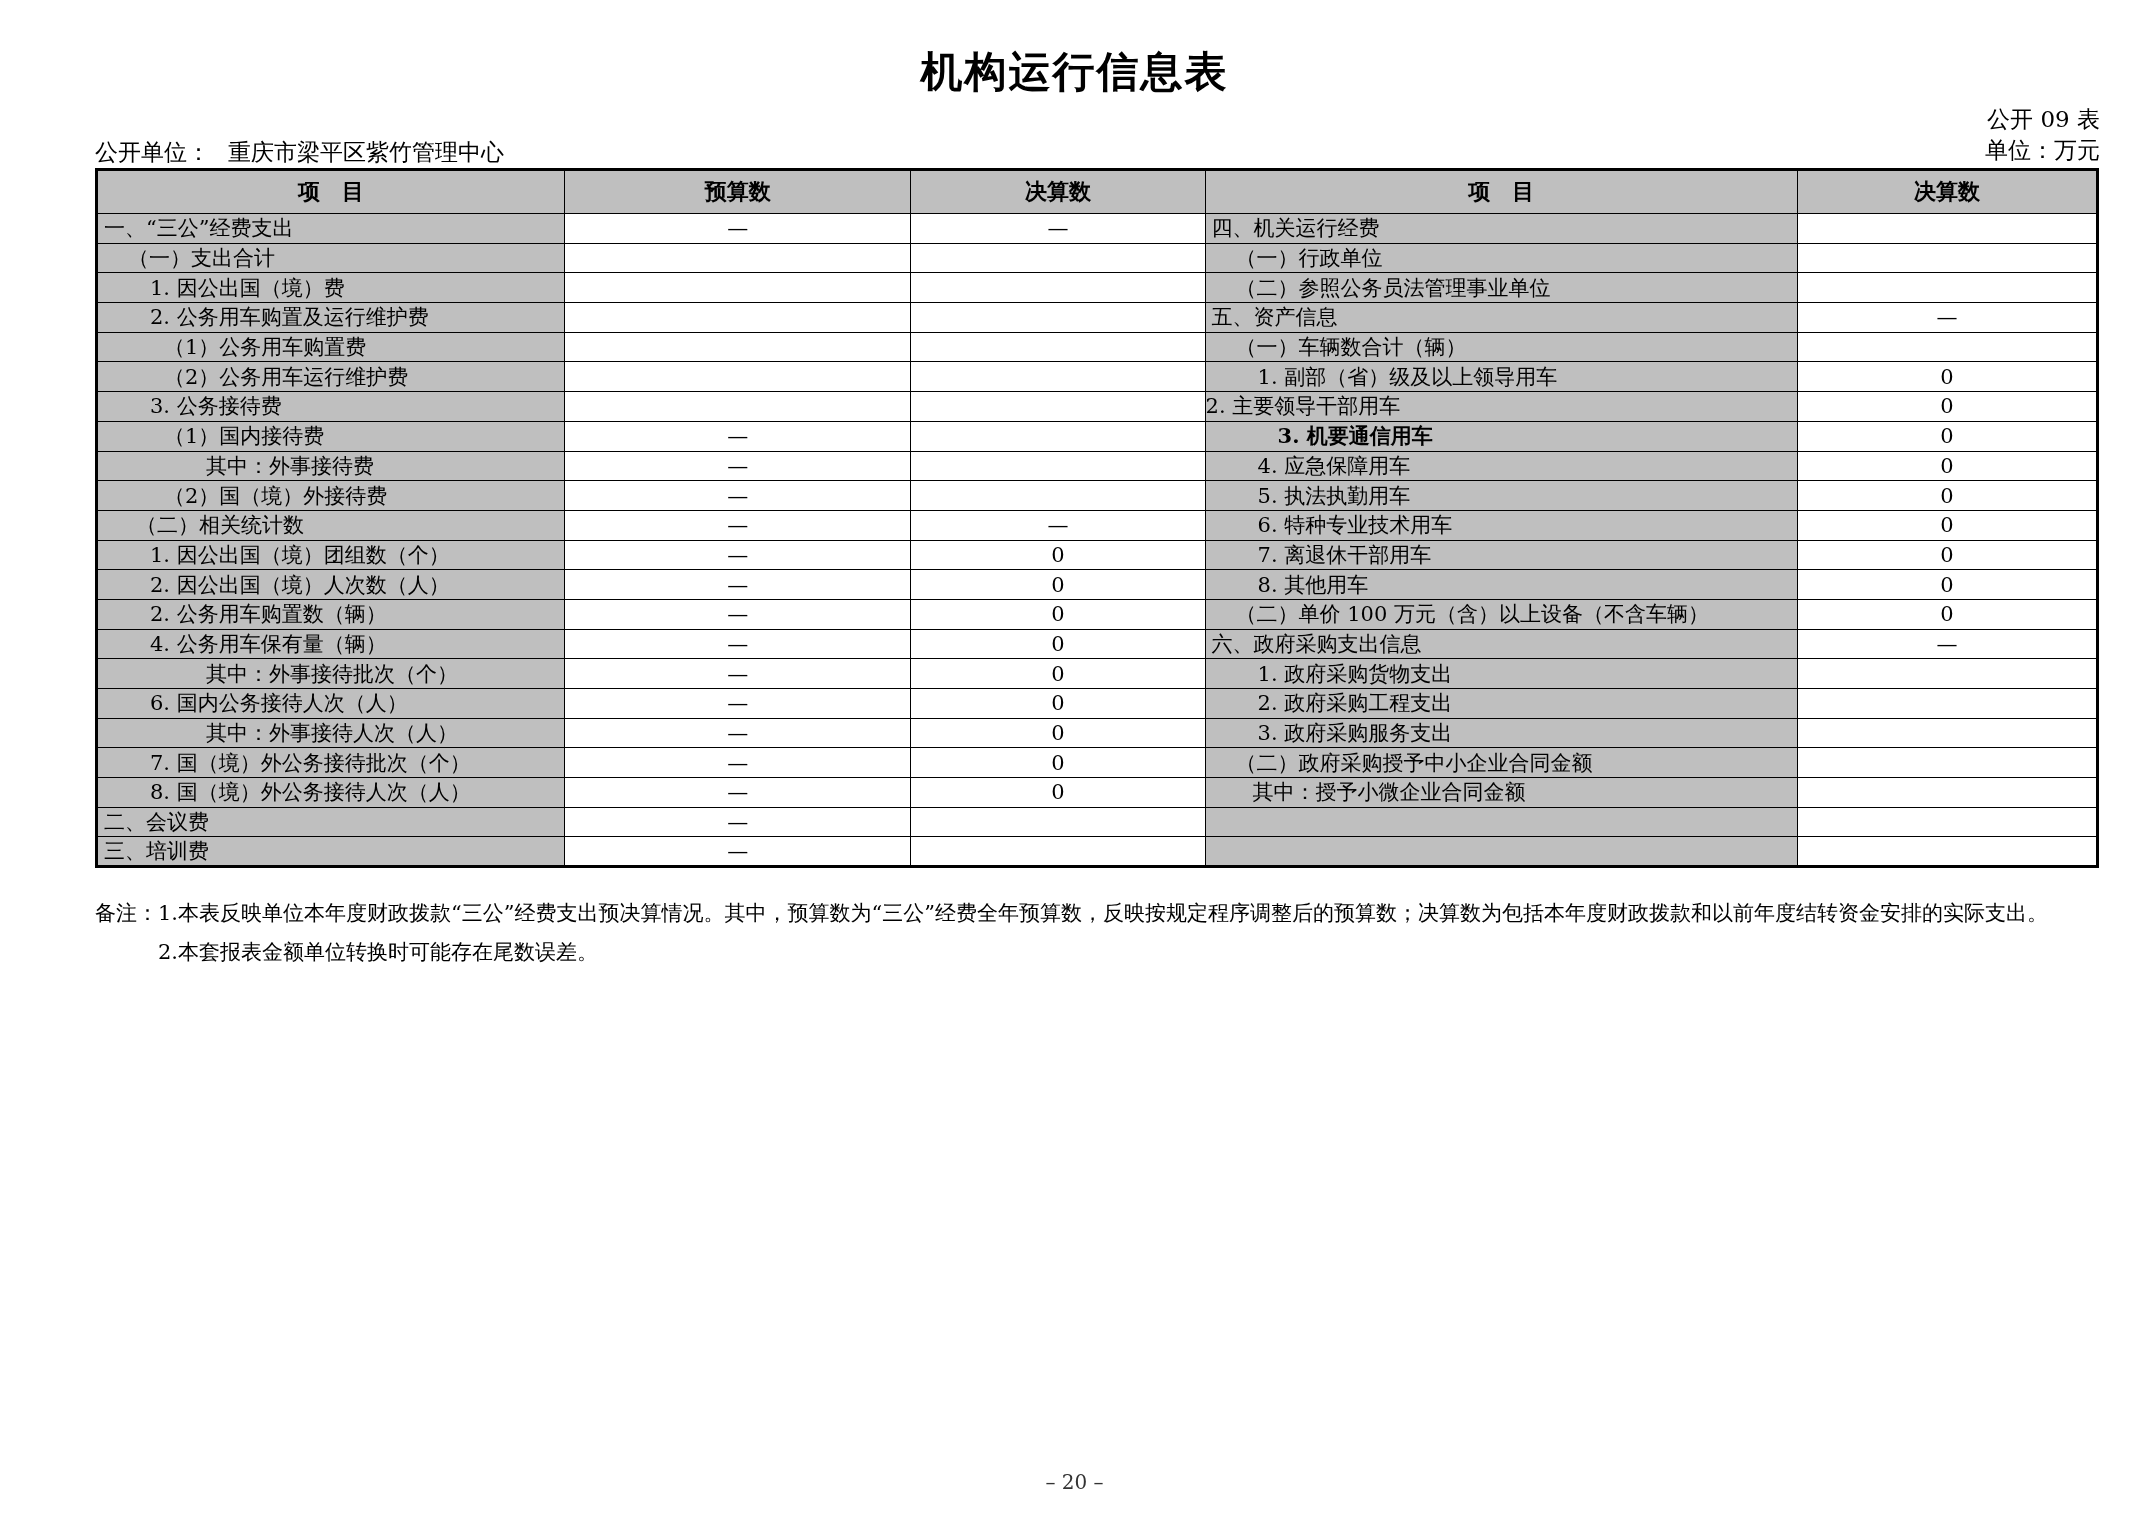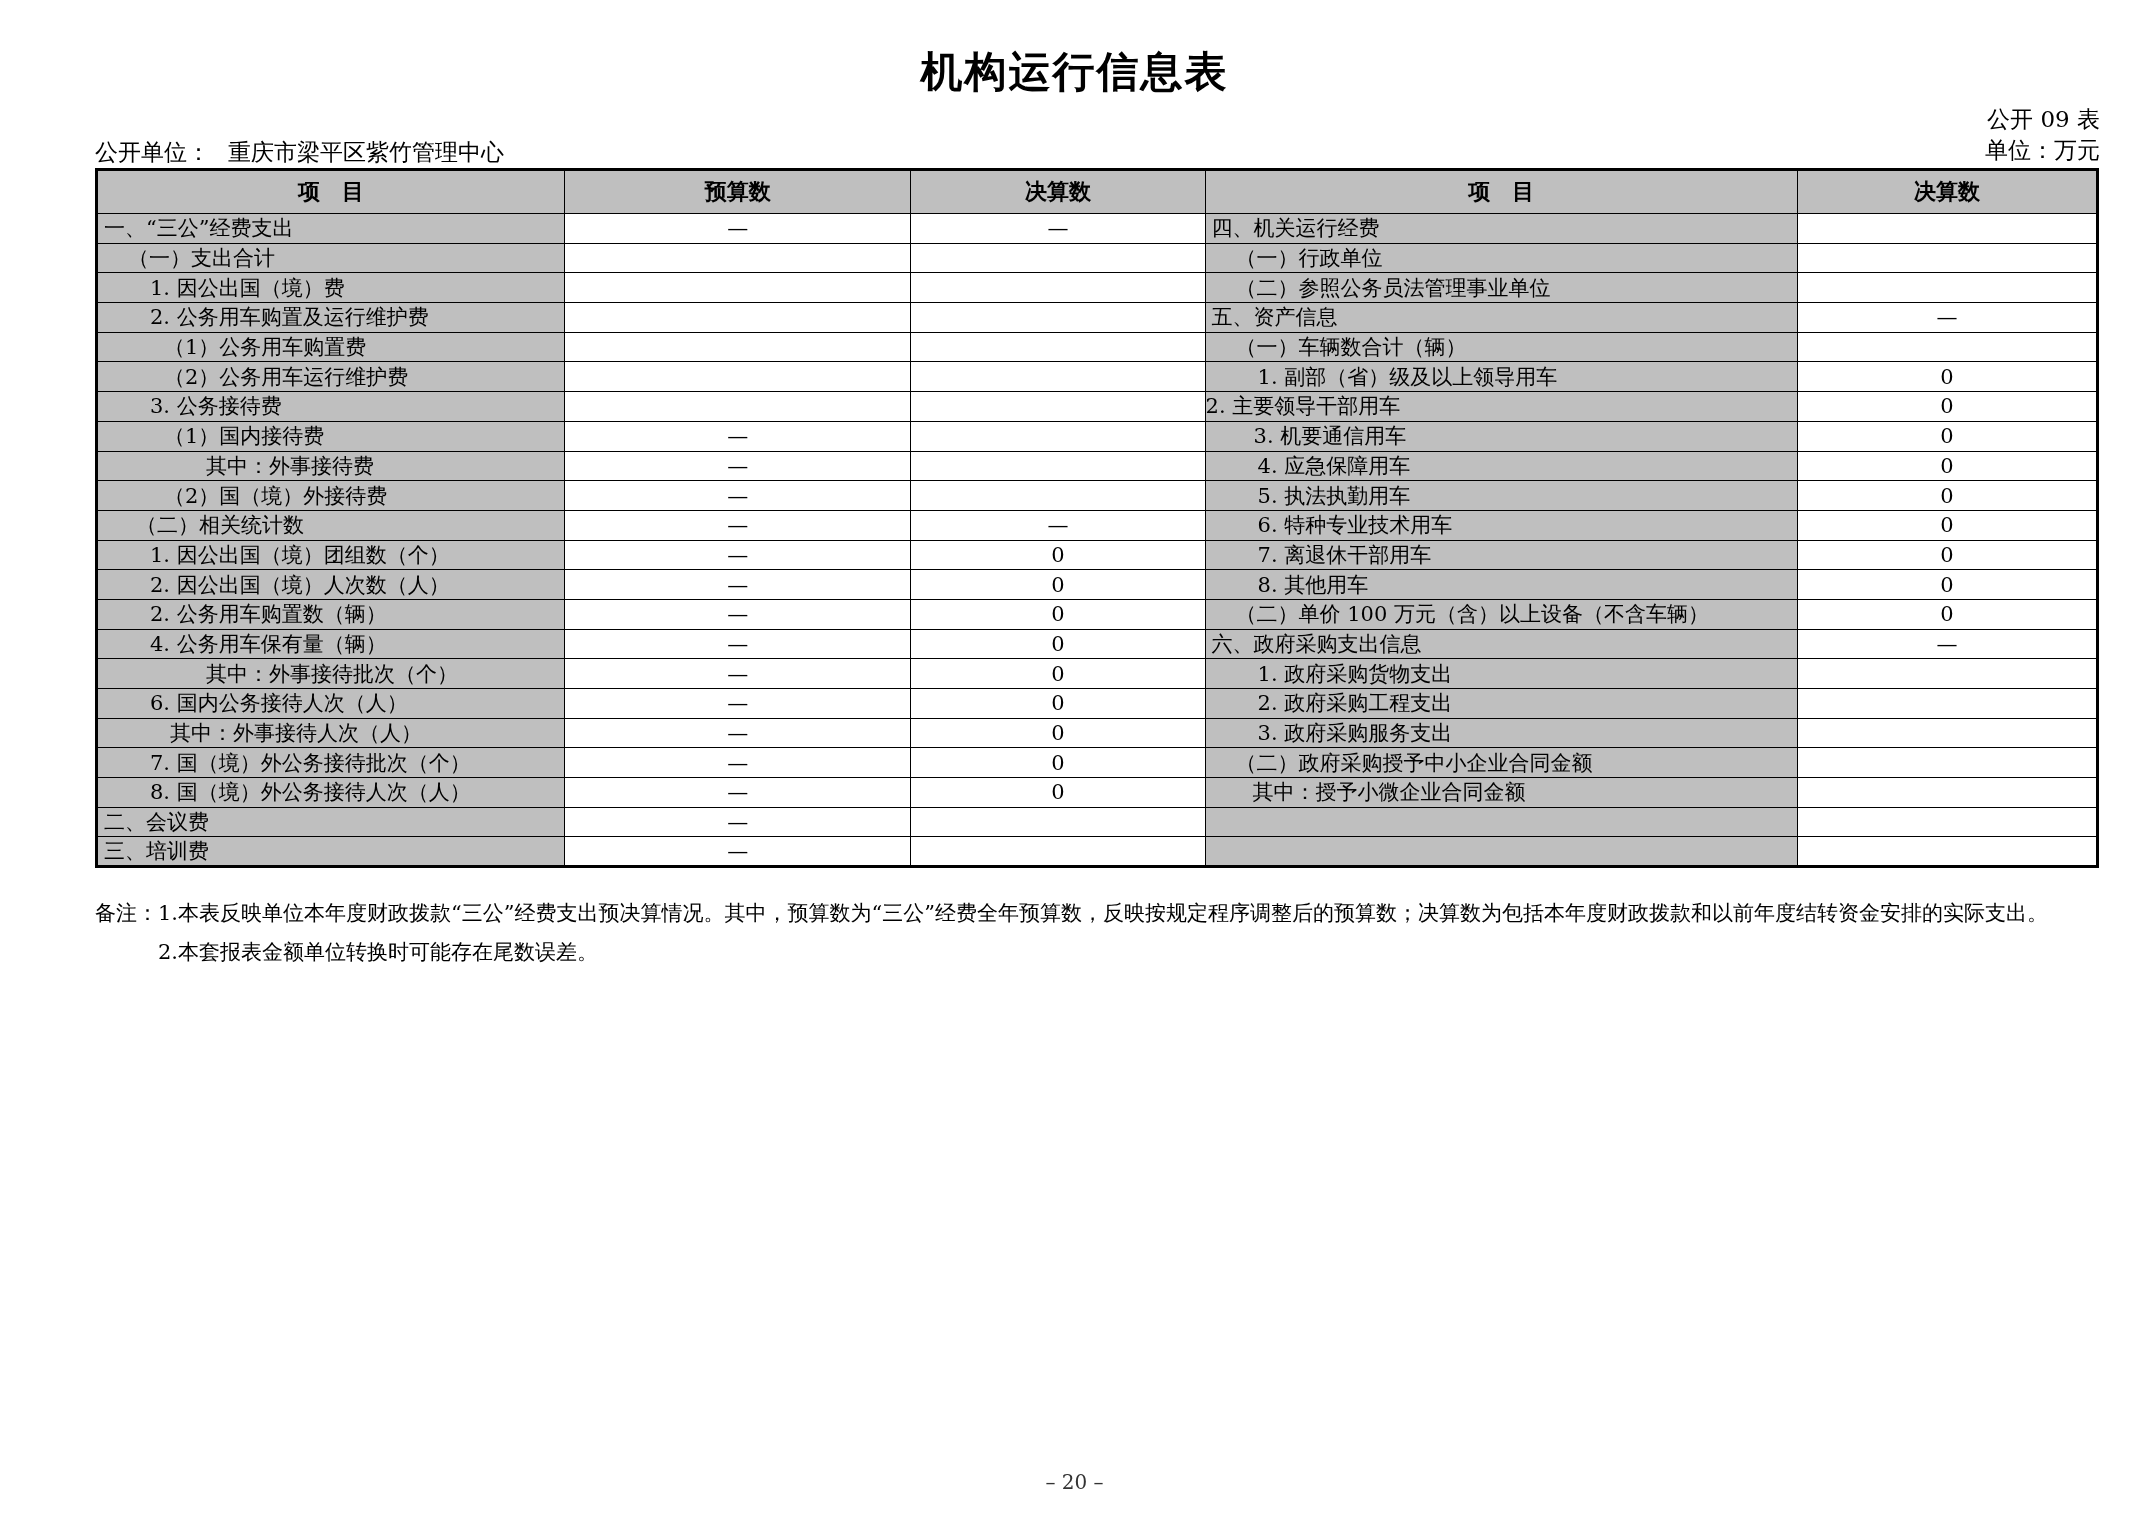--- a/index.html
+++ b/index.html
@@ -130,21 +130,21 @@
         <td class="c-item" style="padding-left: 52px;">3. 公务接待费</td>
         <td class="c-val"></td>
         <td class="c-val"></td>
         <td class="c-item" style="">2. 主要领导干部用车</td>
         <td class="c-val">0</td>
       </tr>
       <tr>
         <td class="c-item" style="padding-left: 66px;">（1）国内接待费</td>
         <td class="c-val">—</td>
         <td class="c-val"></td>
-        <td class="c-item" style="padding-left: 48px;">3. 机要通信用车</td>
+        <td class="c-item" style="padding-left: 72px; font-weight: bold;">3. 机要通信用车</td>
         <td class="c-val">0</td>
       </tr>
       <tr>
         <td class="c-item" style="padding-left: 108px;">其中：外事接待费</td>
         <td class="c-val">—</td>
         <td class="c-val"></td>
         <td class="c-item" style="padding-left: 52px;">4. 应急保障用车</td>
         <td class="c-val">0</td>
       </tr>
       <tr>
@@ -197,21 +197,21 @@
         <td class="c-val"></td>
       </tr>
       <tr>
         <td class="c-item" style="padding-left: 52px;">6. 国内公务接待人次（人）</td>
         <td class="c-val">—</td>
         <td class="c-val">0</td>
         <td class="c-item" style="padding-left: 52px;">2. 政府采购工程支出</td>
         <td class="c-val"></td>
       </tr>
       <tr>
-        <td class="c-item" style="padding-left: 72px;">其中：外事接待人次（人）</td>
+        <td class="c-item" style="padding-left: 108px;">其中：外事接待人次（人）</td>
         <td class="c-val">—</td>
         <td class="c-val">0</td>
         <td class="c-item" style="padding-left: 52px;">3. 政府采购服务支出</td>
         <td class="c-val"></td>
       </tr>
       <tr>
         <td class="c-item" style="padding-left: 52px;">7. 国（境）外公务接待批次（个）</td>
         <td class="c-val">—</td>
         <td class="c-val">0</td>
         <td class="c-item" style="padding-left: 30px;">（二）政府采购授予中小企业合同金额</td>

